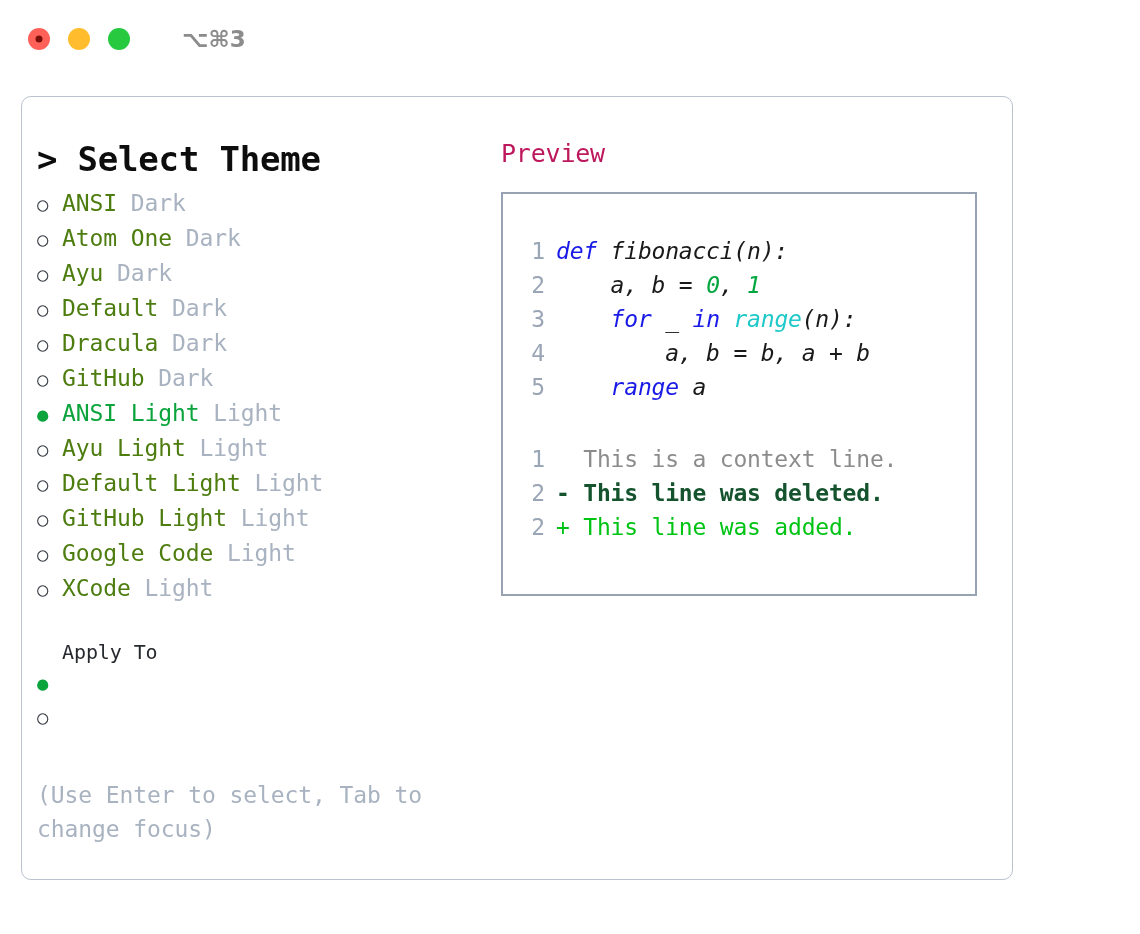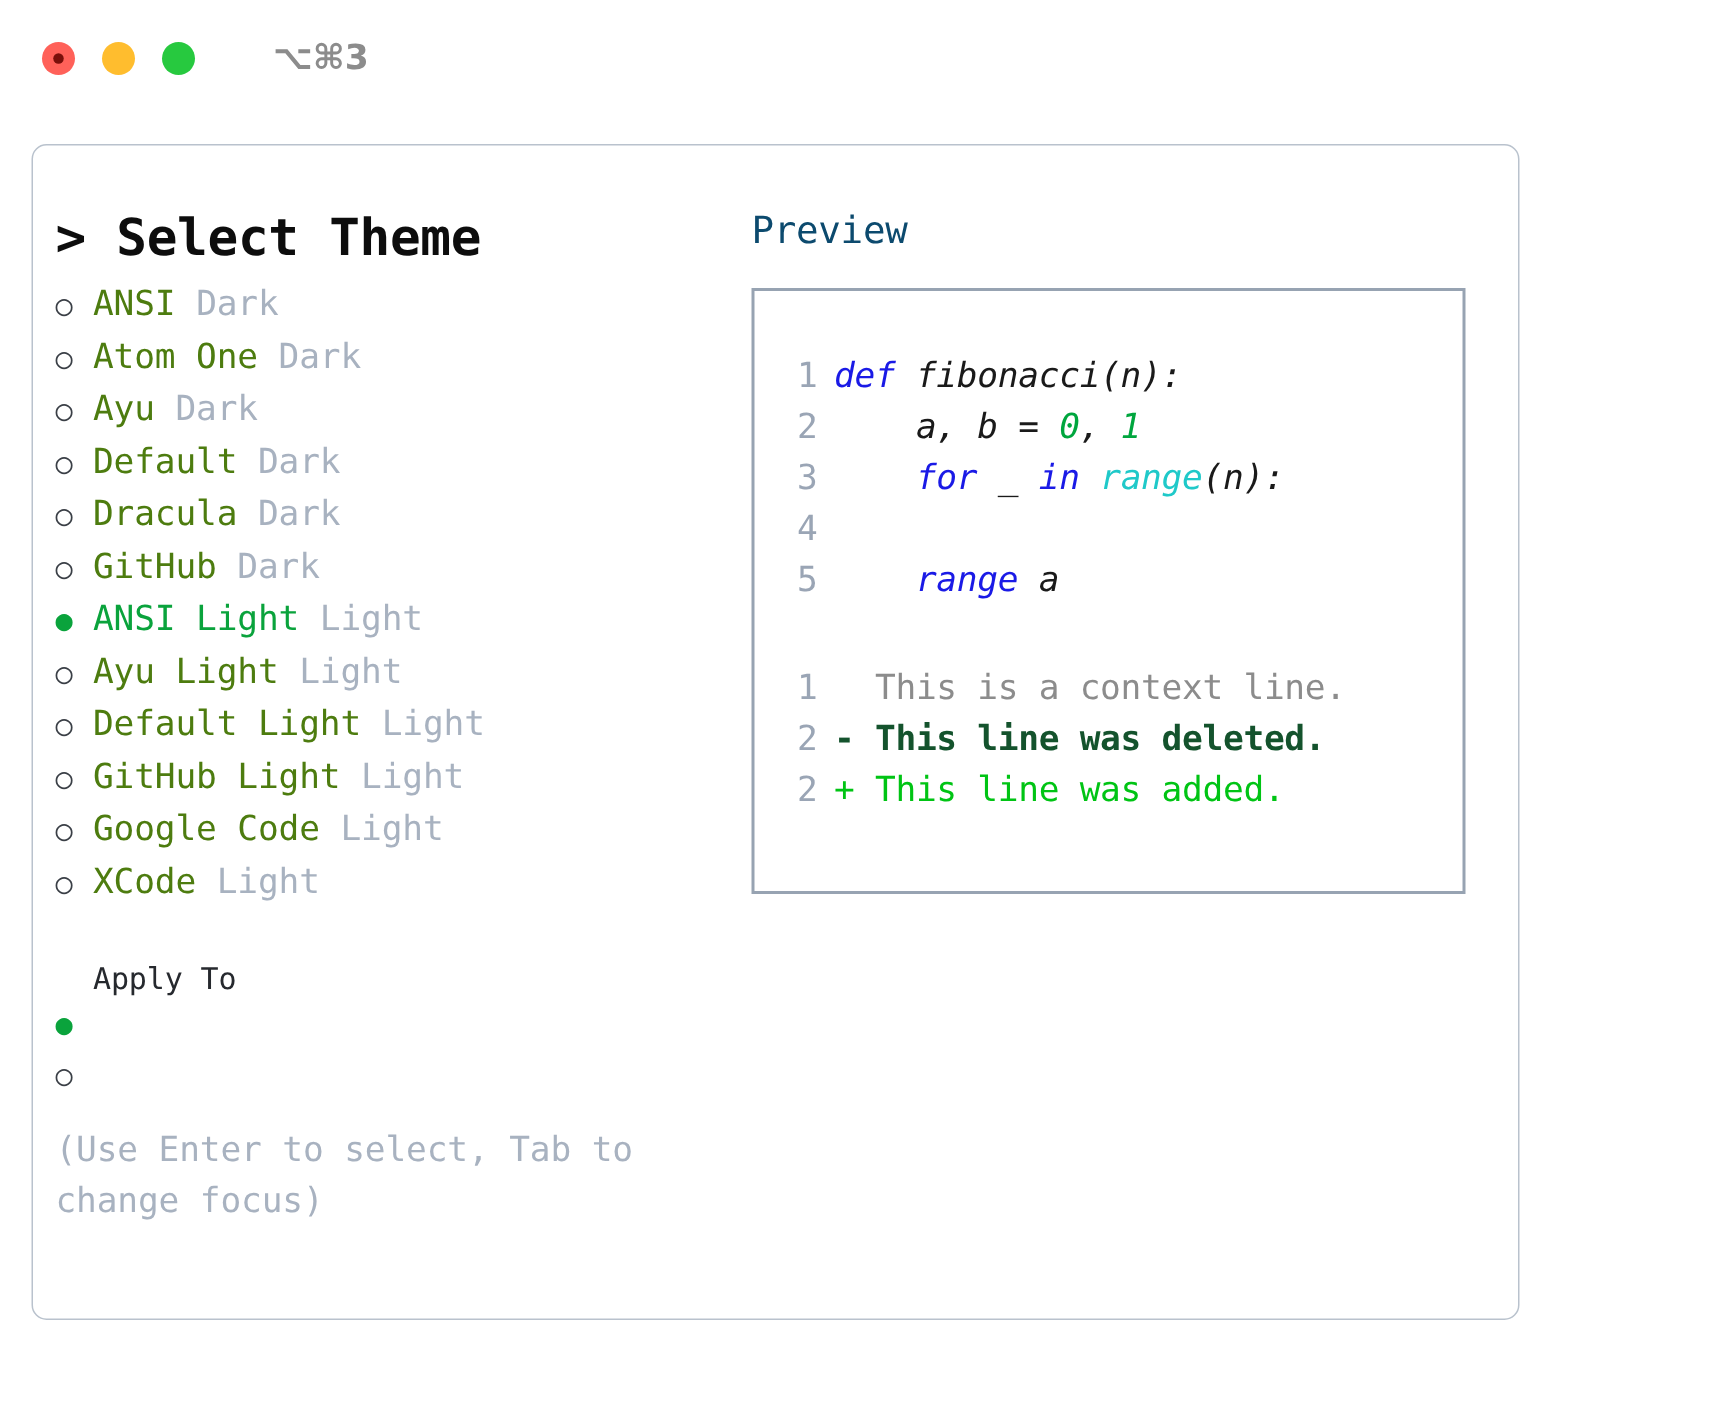--- a/index.html
+++ b/index.html
@@ -124,38 +124,38 @@
     font-size: 20px;
     color: #26292e;
     white-space: pre;
     margin-top: 34px;
     margin-bottom: 2px;
     padding-left: 25px;
     letter-spacing: -0.1px;
   }
 
   .hint {
-    margin-top: 16px;
+    margin-top: 44px;
     font-size: 23px;
     line-height: 34px;
     color: #a8b2c0;
     width: 420px;
     letter-spacing: -0.1px;
   }
 
   
   .right-col {
     position: absolute;
     left: 479px;
     top: 42px;
     width: 490px;
   }
   .preview-title {
     font-size: 25px;
-    color: #0c4a6e;
+    color: #be185d;
     letter-spacing: -0.2px;
     margin-bottom: 24px;
     white-space: pre;
   }
   .preview-box {
     width: 476px;
     height: 404px;
     border: 2px solid #97a3b2;
     box-sizing: border-box;
     background: #ffffff;
@@ -236,21 +236,21 @@
       </div>
 
       <div class="right-col">
         <div class="preview-title">Preview</div>
 
         <div class="preview-box">
           <div id="code-block">
               <div class="code-line"><span class="lineno">1</span><span class="code-text"><span class="tok-kw">def </span><span class="tok-plain">fibonacci(n):</span></span></div>
               <div class="code-line"><span class="lineno">2</span><span class="code-text"><span class="tok-plain">    a, b = </span><span class="tok-num">0</span><span class="tok-plain">, </span><span class="tok-num">1</span></span></div>
               <div class="code-line"><span class="lineno">3</span><span class="code-text"><span class="tok-plain">    </span><span class="tok-kw">for</span><span class="tok-plain"> _ </span><span class="tok-kw">in</span><span class="tok-plain"> </span><span class="tok-fn">range</span><span class="tok-plain">(n):</span></span></div>
-              <div class="code-line"><span class="lineno">4</span></div>
+              <div class="code-line"><span class="lineno">4</span><span class="code-text"><span class="tok-plain">        a, b = b, a + b</span></span></div>
               <div class="code-line"><span class="lineno">5</span><span class="code-text"><span class="tok-plain">    </span><span class="tok-kw">range</span><span class="tok-plain"> a</span></span></div>
             </div>
           <div class="code-gap"></div>
           <div id="diff-block">
               <div class="code-line"><span class="lineno">1</span><span class="diff-ctx">  This is a context line.</span></div>
               <div class="code-line"><span class="lineno">2</span><span class="diff-del">- This line was deleted.</span></div>
               <div class="code-line"><span class="lineno">2</span><span class="diff-add">+ This line was added.</span></div>
             </div>
         </div>
       </div>

